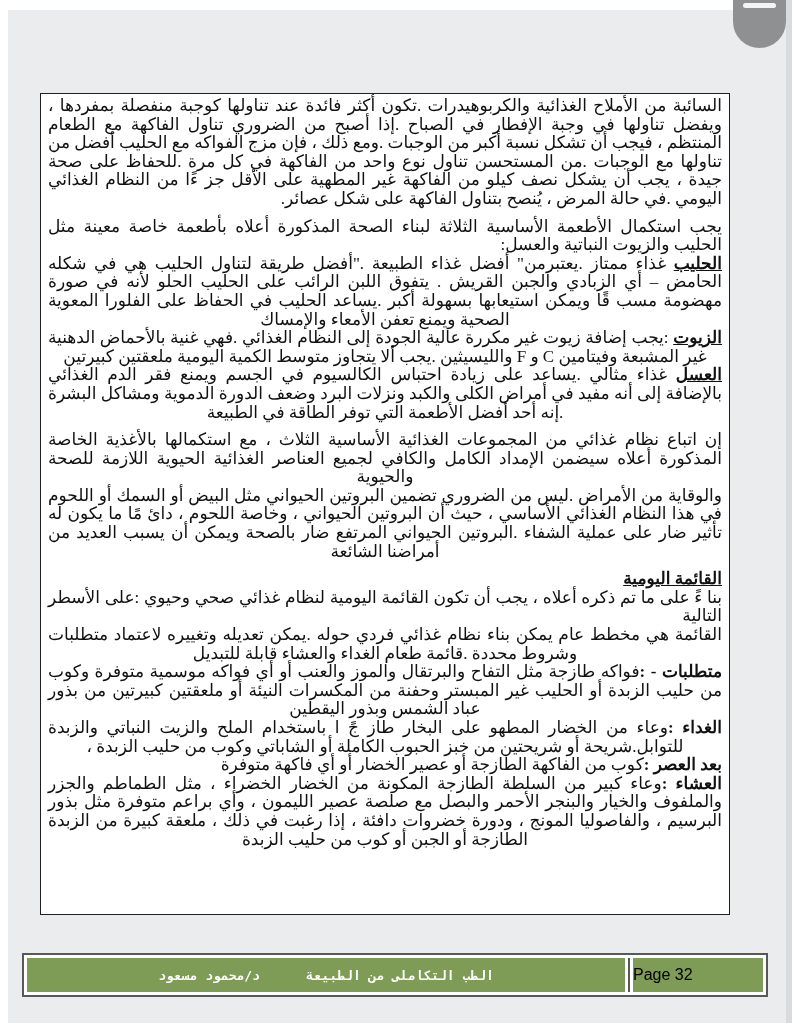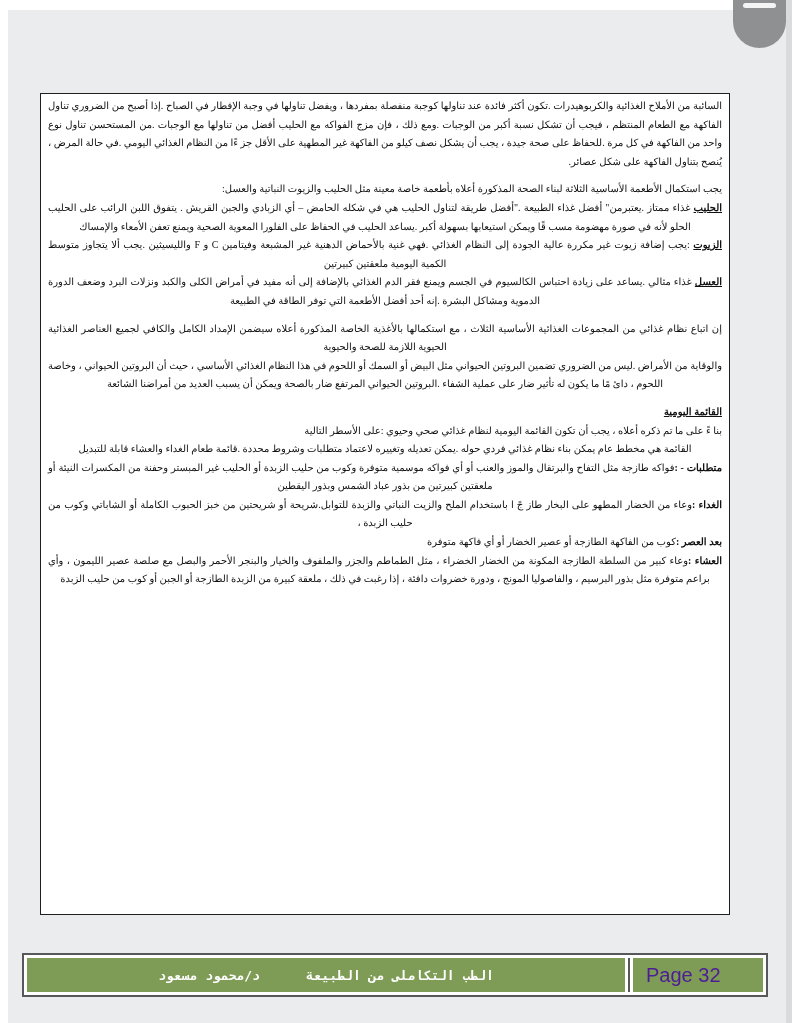--- a/index.html
+++ b/index.html
@@ -26,21 +26,21 @@
     position:absolute;left:10px;top:3px;width:33px;height:5px;
     background:#f4f4f4;border-radius:3px;
   }
   
   .textframe{
     position:absolute;left:40px;top:93px;width:690px;height:822px;
     box-sizing:border-box;border:1px solid #1f1f1f;background:#ffffff;
     padding:3px 7px 0 7px;
     direction:rtl;
     color:#111;
-    font-size:10px;line-height:18.6px;
+    font-size:17px;line-height:18.6px;
   }
   .textframe p{margin:0;}
   .textframe p.gap{margin-top:9px;}
   .al-justify-right{text-align:justify;text-align-last:right;}
   .al-justify-center{text-align:justify;text-align-last:center;}
   .al-right{text-align:right;}
   .seg-b{font-weight:bold;}
   .seg-bu{font-weight:bold;text-decoration:underline;}
   
   .footer{
@@ -50,24 +50,24 @@
   }
   .footer-main{
     flex:1;background:#7e9c55;color:#ffffff;
     display:flex;align-items:center;justify-content:center;gap:46px;
     direction:rtl;
     font-family:"DejaVu Sans Mono","Liberation Mono",monospace;
     font-size:13px;font-weight:bold;letter-spacing:1.5px;
   }
   .footer-divider{width:2px;background:#56585a;margin:0 3px;}
   .footer-page{
-    width:130px;background:#7e9c55;color:#4c1d95;
-    display:flex;align-items:center;padding-left:13px;box-sizing:border-box;
+    width:130px;background:#7e9c55;color:#000000;
+    display:flex;align-items:center;box-sizing:border-box;
     font-family:"Liberation Sans","DejaVu Sans",sans-serif;
-    font-size:20px;
+    font-size:16px;
   }
 </style>
 </head>
 <body>
 
 <div class="page"></div>
 <div class="right-shade"></div>
 
 <div class="scroll-tab">
   <div class="grip"></div>

